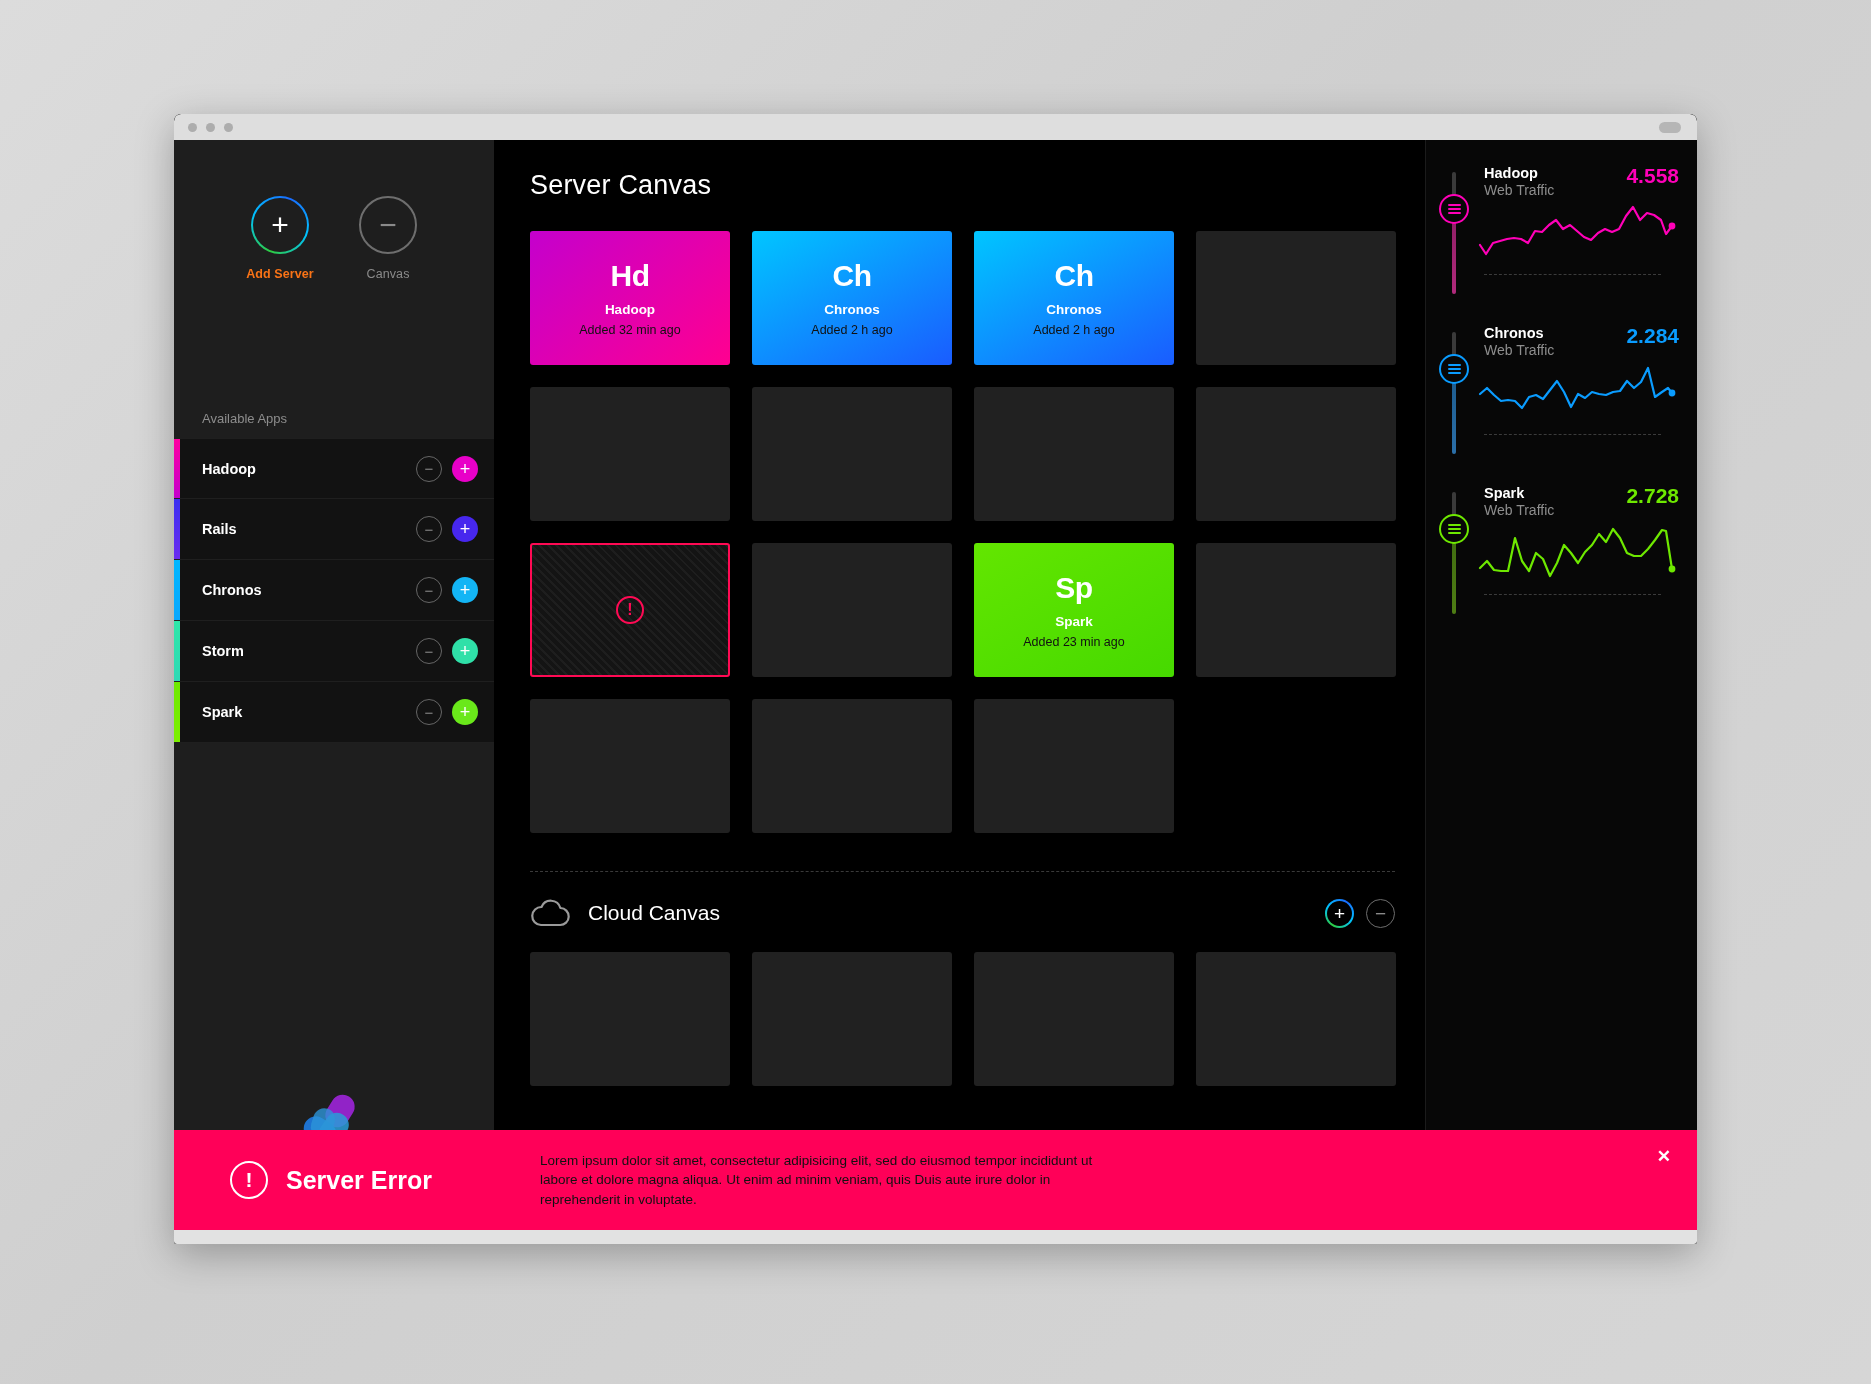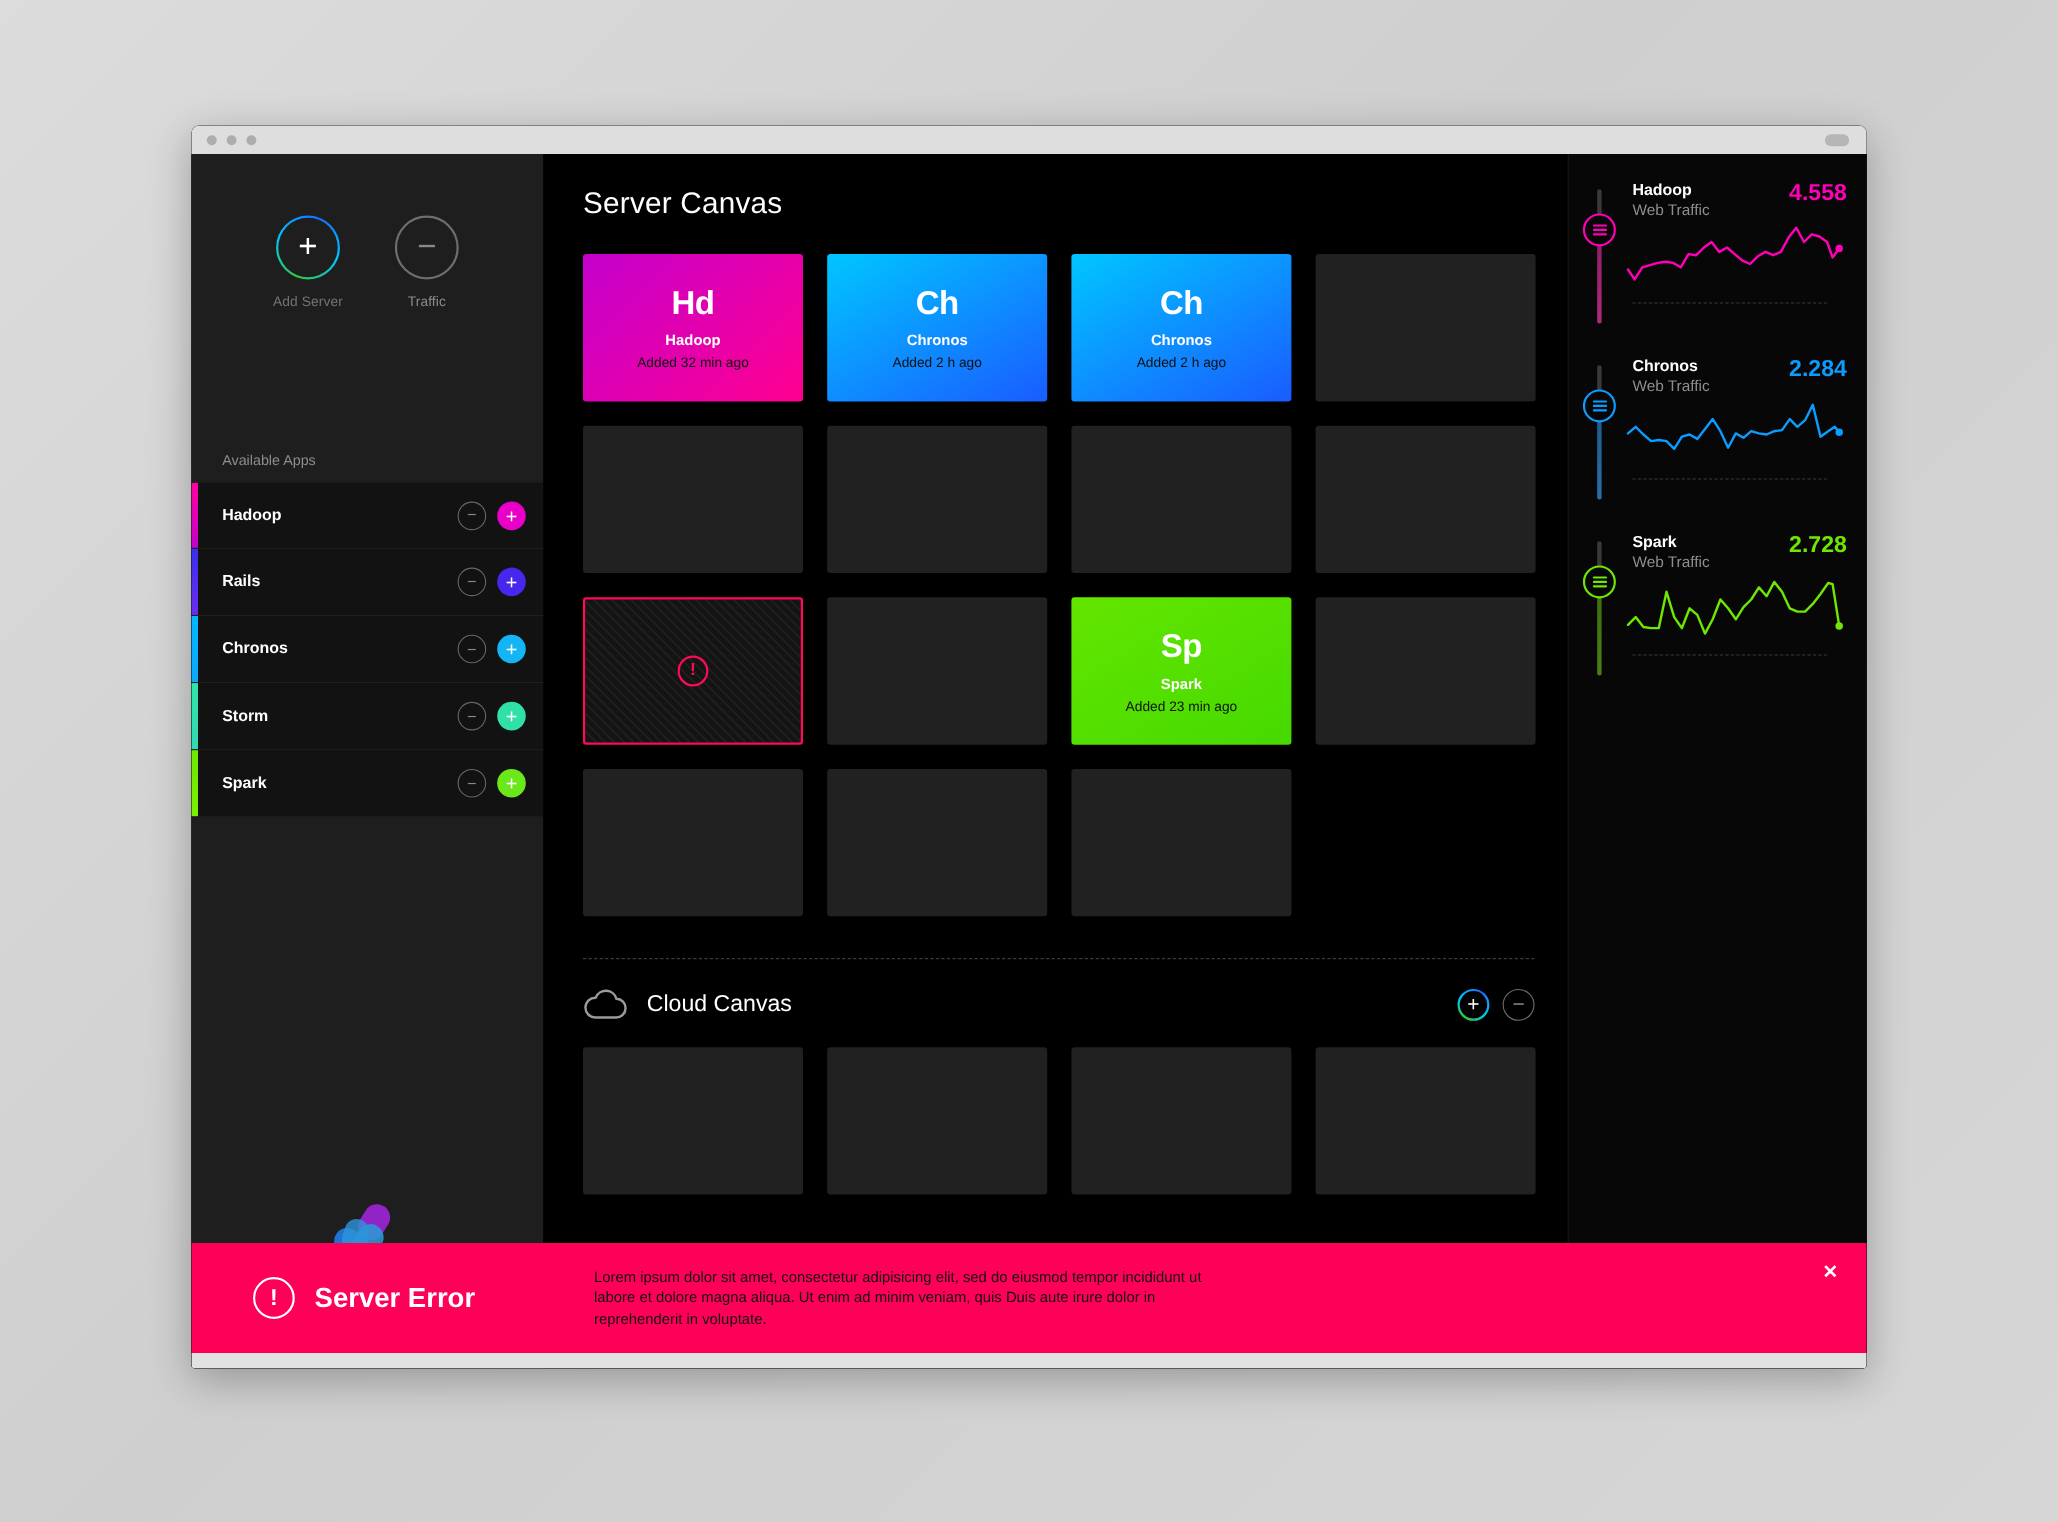--- a/index.html
+++ b/index.html
@@ -67,21 +67,21 @@
   .ring.grad::after {
     content: ""; position: absolute; inset: 2px; border-radius: 50%; background: #1e1e1e;
   }
   .ring.plain { border: 2px solid #6e6e6e; }
   .glyph {
     position: relative; z-index: 2;
     color: #fff; font-size: 30px; line-height: 1; font-weight: 300;
   }
   .glyph.minus { color: #8a8a8a; }
   .act-label {
-    margin-top: 13px; font-size: 12.5px; color: #737373; font-weight: 400; letter-spacing: .1px;
+    margin-top: 13px; font-size: 12.5px; color: #f97316; font-weight: 700; letter-spacing: .1px;
   }
   .act-label.dim { color: #8a8a8a; font-weight: 400; }
 
   .avail-head {
     margin-top: 130px; padding: 0 0 12px 28px;
     font-size: 13px; color: #8d8d8d;
   }
   .applist { background: #121212; }
   .approw {
     height: 61px; display: flex; align-items: center;
@@ -212,21 +212,21 @@
         <div class="act">
           <div class="ring grad">
             <span class="glyph">+</span>
           </div>
           <div class="act-label">Add Server</div>
         </div>
         <div class="act">
           <div class="ring plain">
             <span class="glyph minus">−</span>
           </div>
-          <div class="act-label dim">Traffic</div>
+          <div class="act-label dim">Canvas</div>
         </div>
       </div>
 
       <div class="avail-head">Available Apps</div>
 
       <div class="applist">
         <div class="approw">
           <span class="accent" style="background:linear-gradient(180deg,#ff00a0,#c400cd)"></span>
           <span class="appname">Hadoop</span>
           <span class="appbtns">

